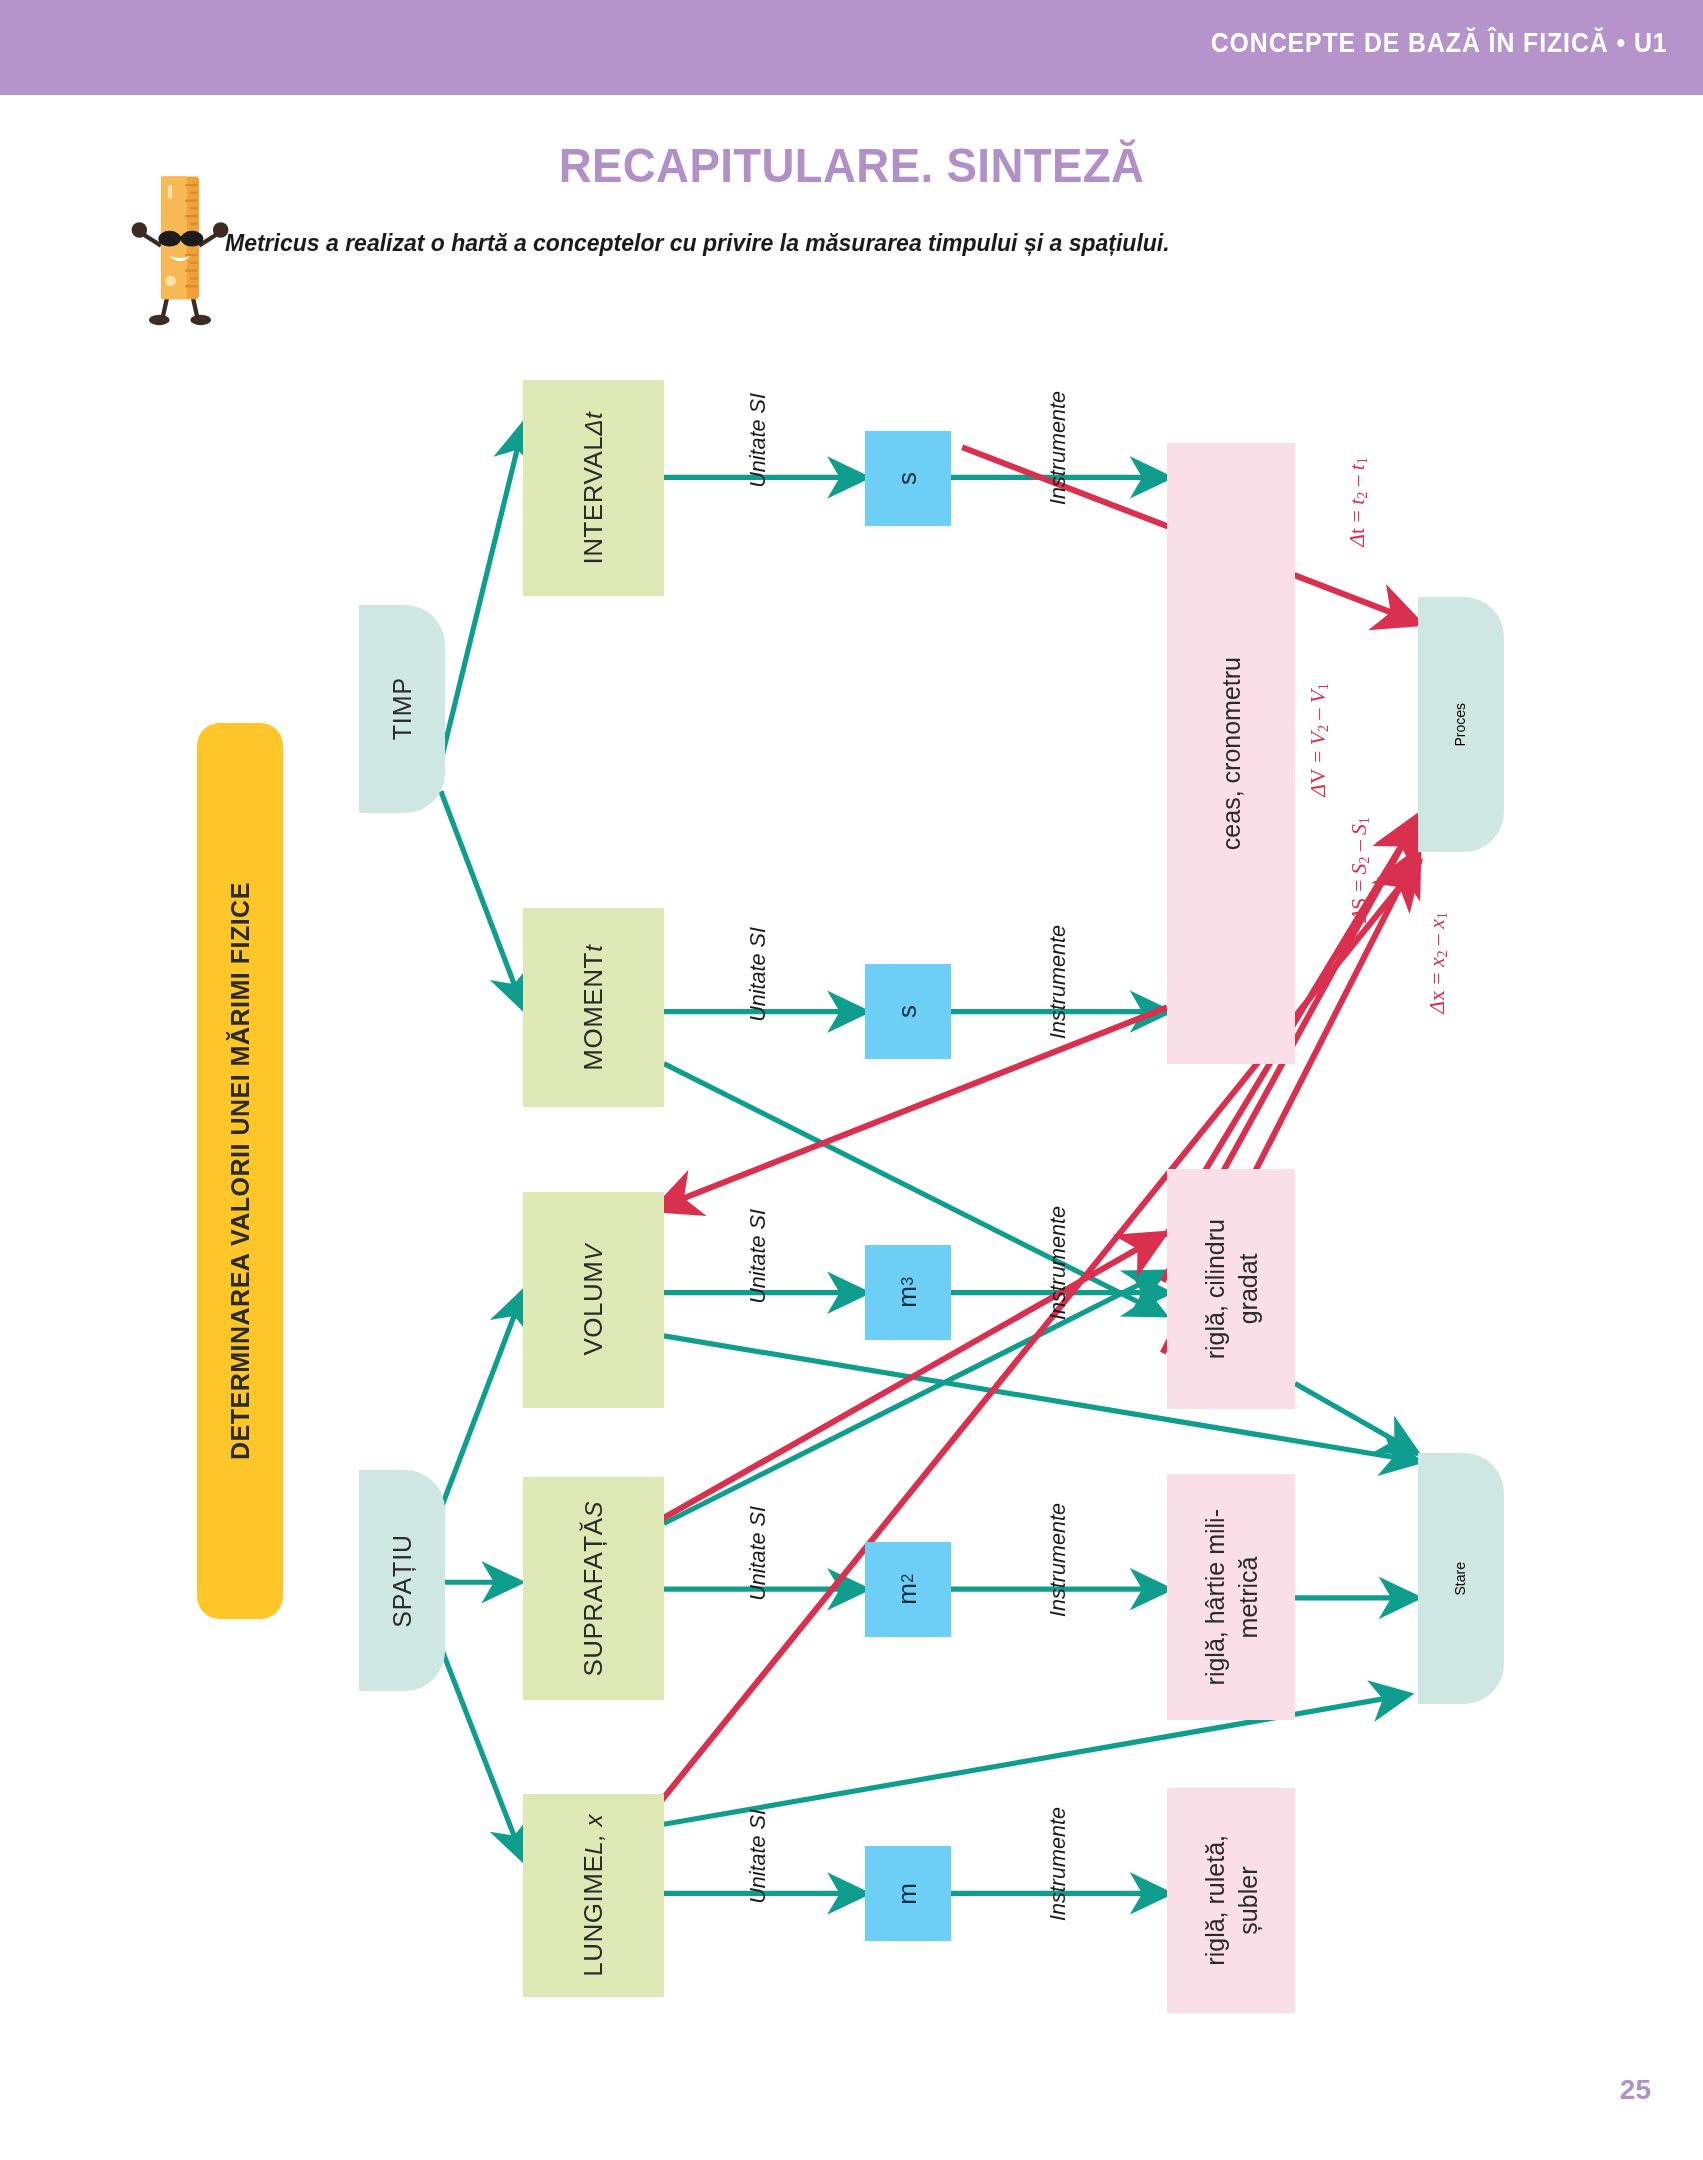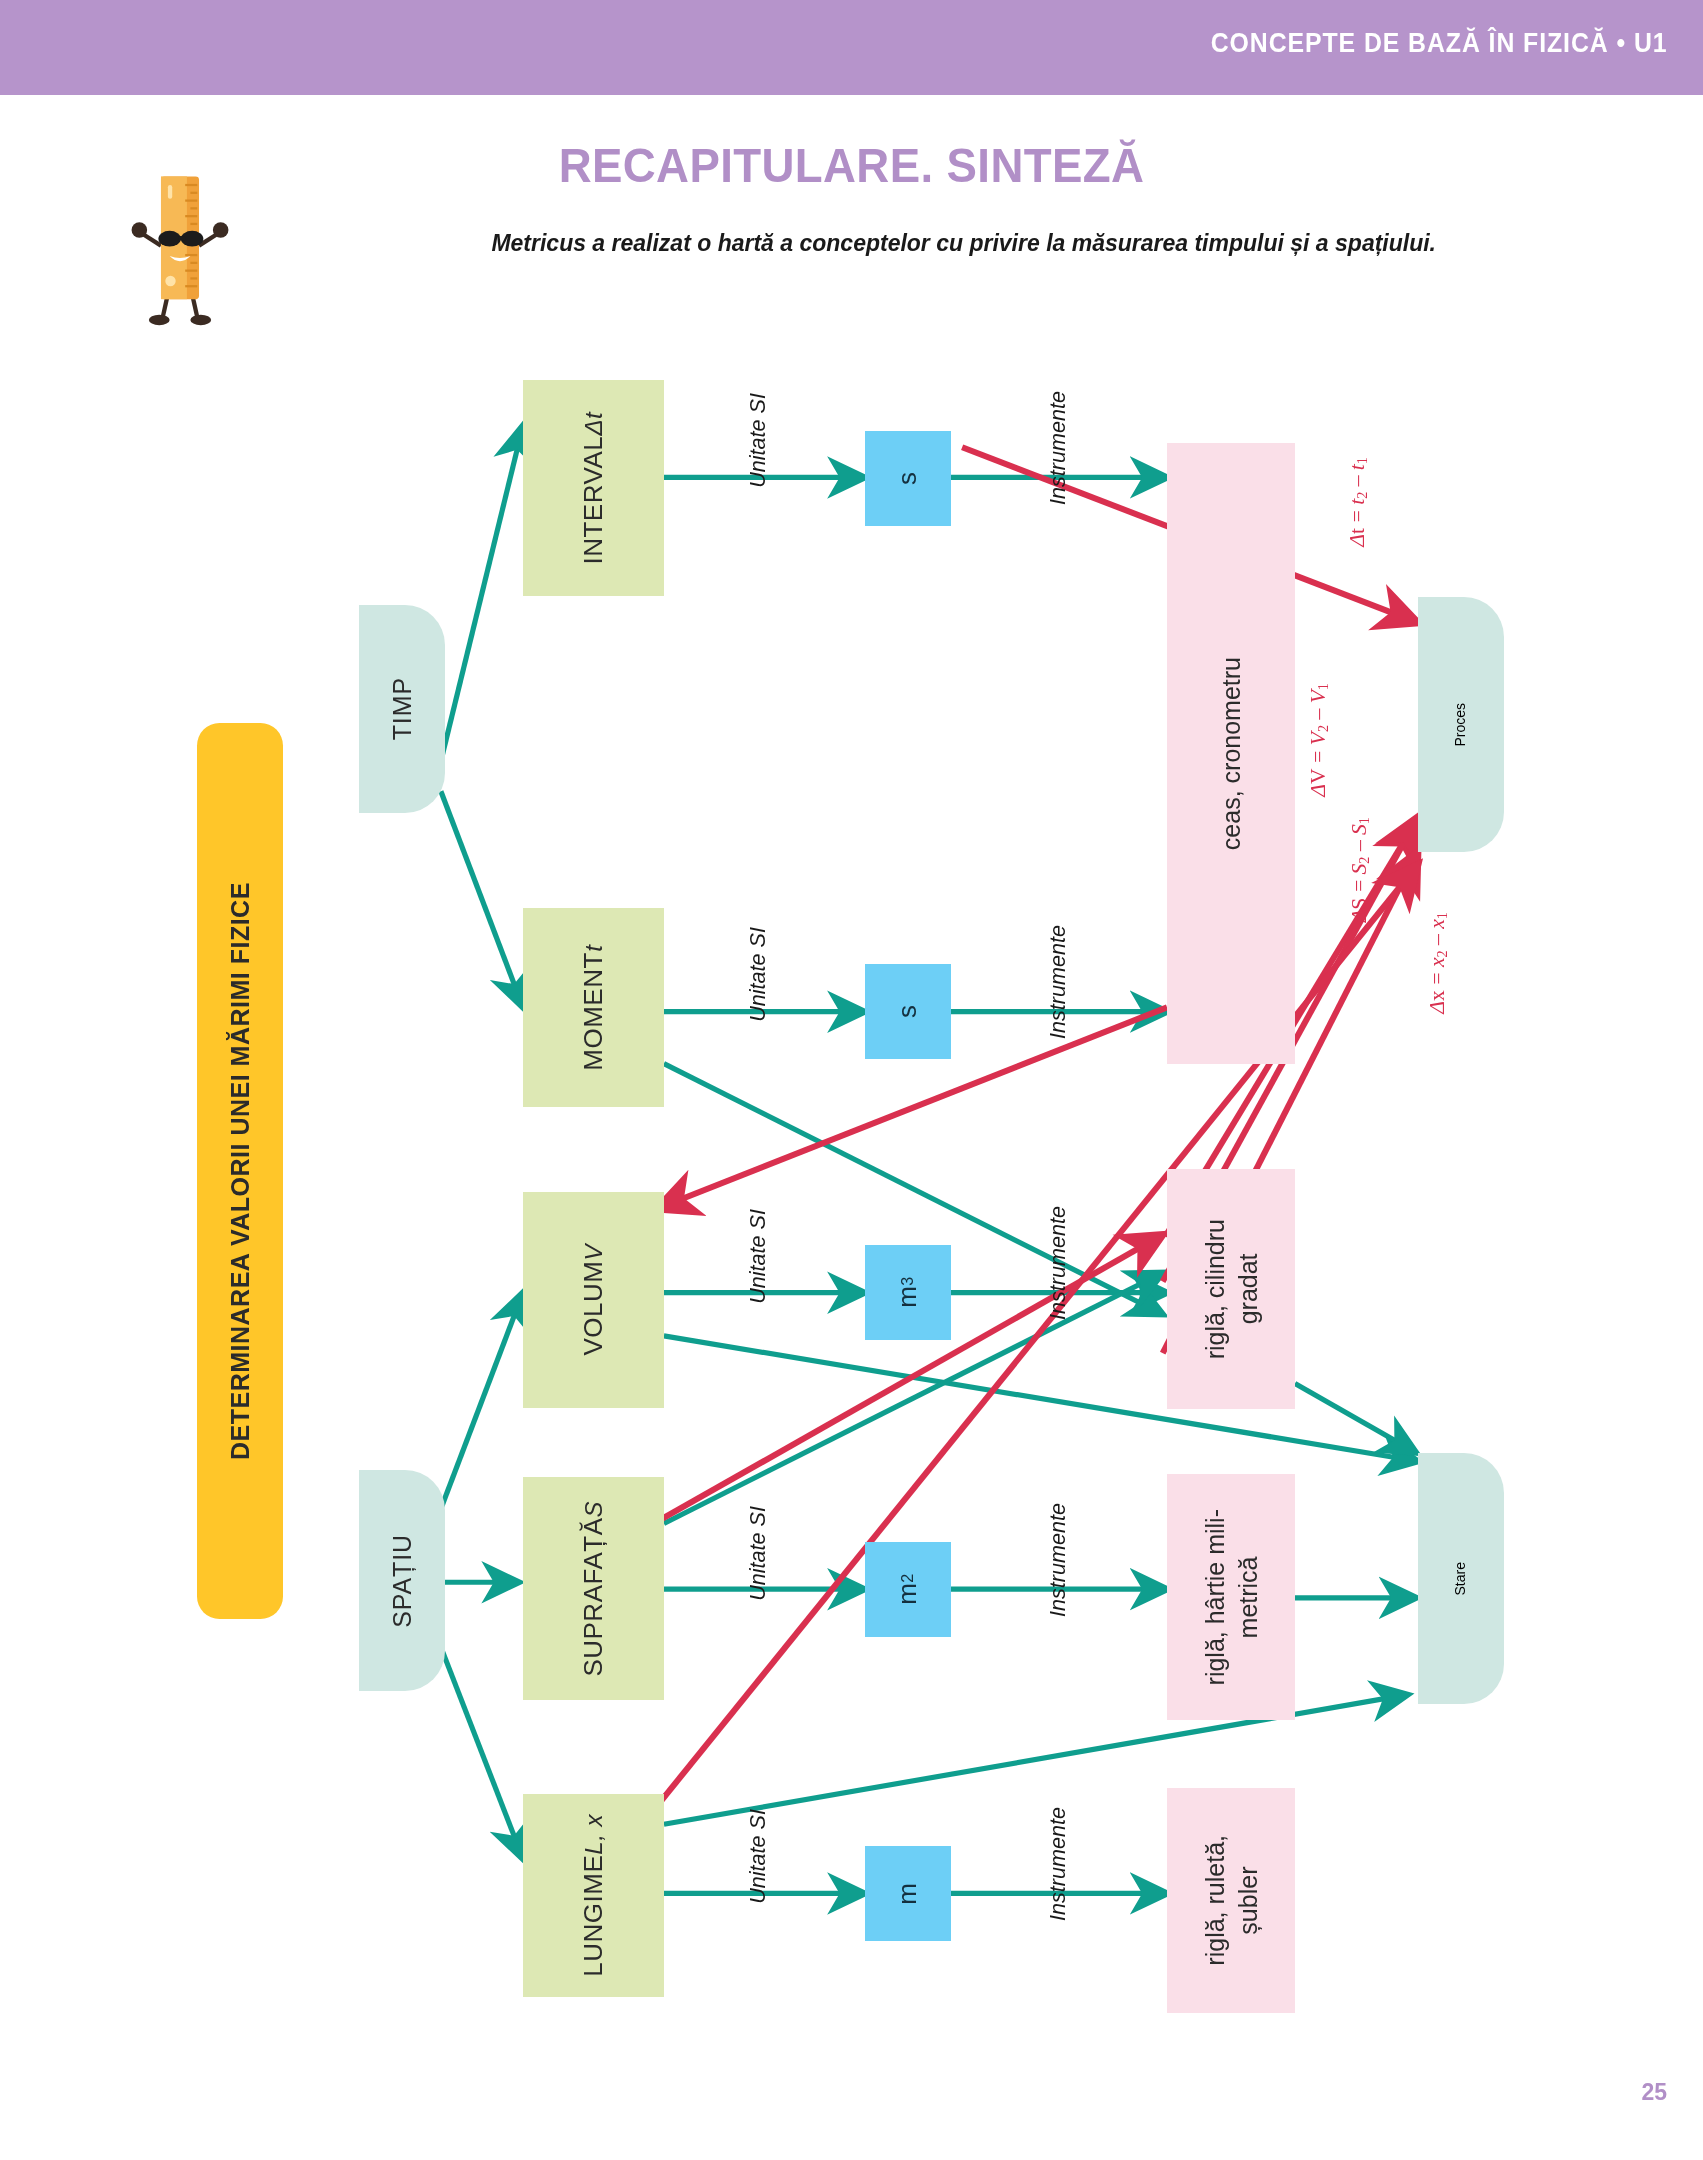--- a/index.html
+++ b/index.html
@@ -22,21 +22,21 @@
     transform:scaleX(0.92);transform-origin:right center;
   }
 
   
   #page-title{
     position:absolute;left:0;top:138px;width:1703px;text-align:center;
     font-size:48px;font-weight:bold;color:#b18fc7;letter-spacing:0.4px;
     transform:scaleX(0.95);
   }
   #intro{
-    position:absolute;left:225px;top:227px;width:1211px;text-align:right;
+    position:absolute;left:225px;top:227px;width:1211px;text-align:left;
     font-size:23px;font-style:italic;font-weight:bold;color:#1a1a1a;
     line-height:1.45;
   }
 
   
   #mascot{position:absolute;left:128px;top:166px;width:104px;height:160px;}
 
   
   #diagram{position:absolute;left:0;top:0;width:1703px;height:2160px;}
   #edges{position:absolute;left:0;top:0;width:1703px;height:2160px;}
@@ -95,22 +95,22 @@
   .formula{
     position:absolute;font-size:21.6px;color:#d9304f;white-space:nowrap;
     writing-mode:vertical-rl;transform:rotate(180deg);
     font-family:"Liberation Serif", serif;font-style:italic;
   }
   .formula .nv{font-style:normal;}
   .formula sub{font-size:.66em;vertical-align:sub;font-style:normal;}
 
   
   #page-number{
-    position:absolute;right:36px;bottom:54px;
-    font-size:23px;font-weight:bold;color:#b18fc7;
+    position:absolute;right:52px;bottom:54px;
+    font-size:28px;font-weight:bold;color:#b18fc7;
   }
 </style>
 </head>
 <body>
 
 <div id="header-bar"></div>
 <div id="header-title">CONCEPTE DE BAZĂ ÎN FIZICĂ • U1</div>
 
 <div id="page-title">RECAPITULARE. SINTEZĂ</div>
 <div id="intro">

